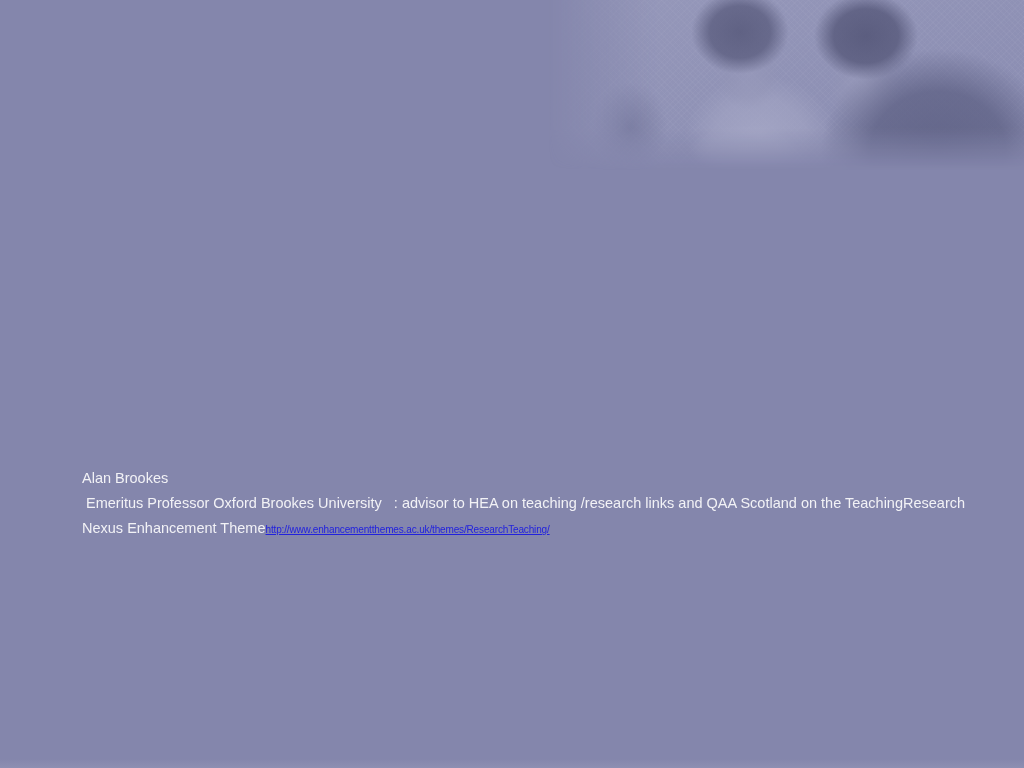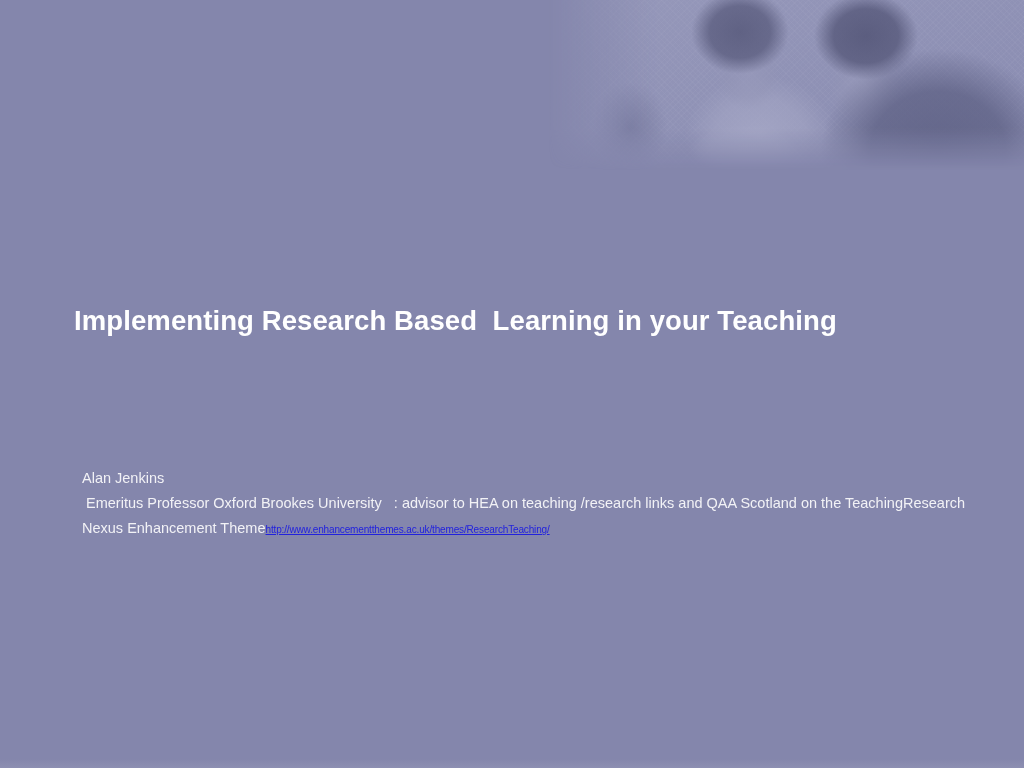--- a/index.html
+++ b/index.html
@@ -131,21 +131,20 @@
 </style>
 </head>
 <body>
 
 <div id="slide">
 
   <div id="header-photo">
     <div class="photo-inner"></div>
   </div>
 
-  <h1 id="slide-title">Implementing Research Based  Learning in your Teaching</h1>
 
   <div id="byline-block">
-    <p class="line author">Alan Jenkins</p>
+    <p class="line author">Alan Brookes</p>
     <p class="line affiliation"><span> Emeritus Professor Oxford Brookes University   : advisor to HEA on teaching /research links and QAA Scotland on the Teaching</span><span>Research Nexus Enhancement Theme</span><span class="link">http://www.enhancementthemes.ac.uk/themes/ResearchTeaching/</span></p>
   </div>
 
   <div id="bottom-band"></div>
 </div>
 
 </body></html>

